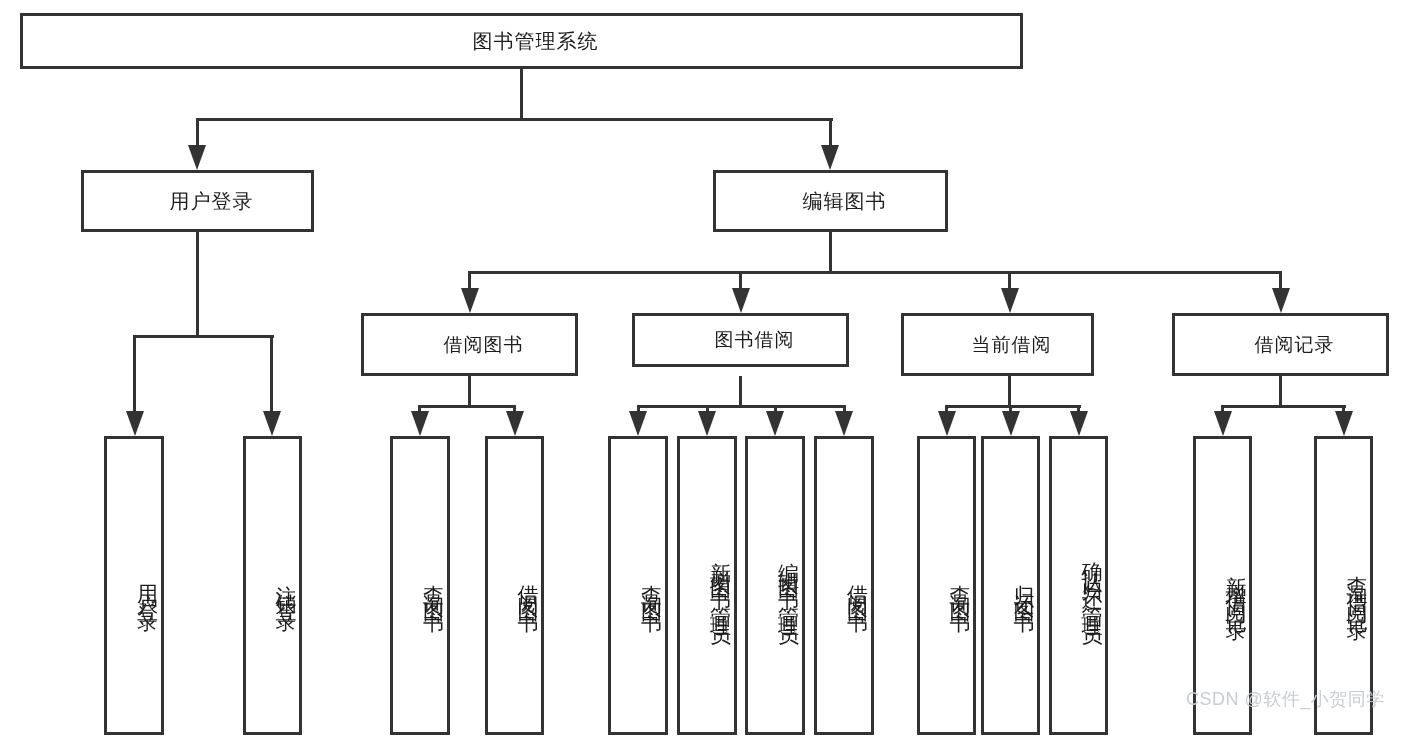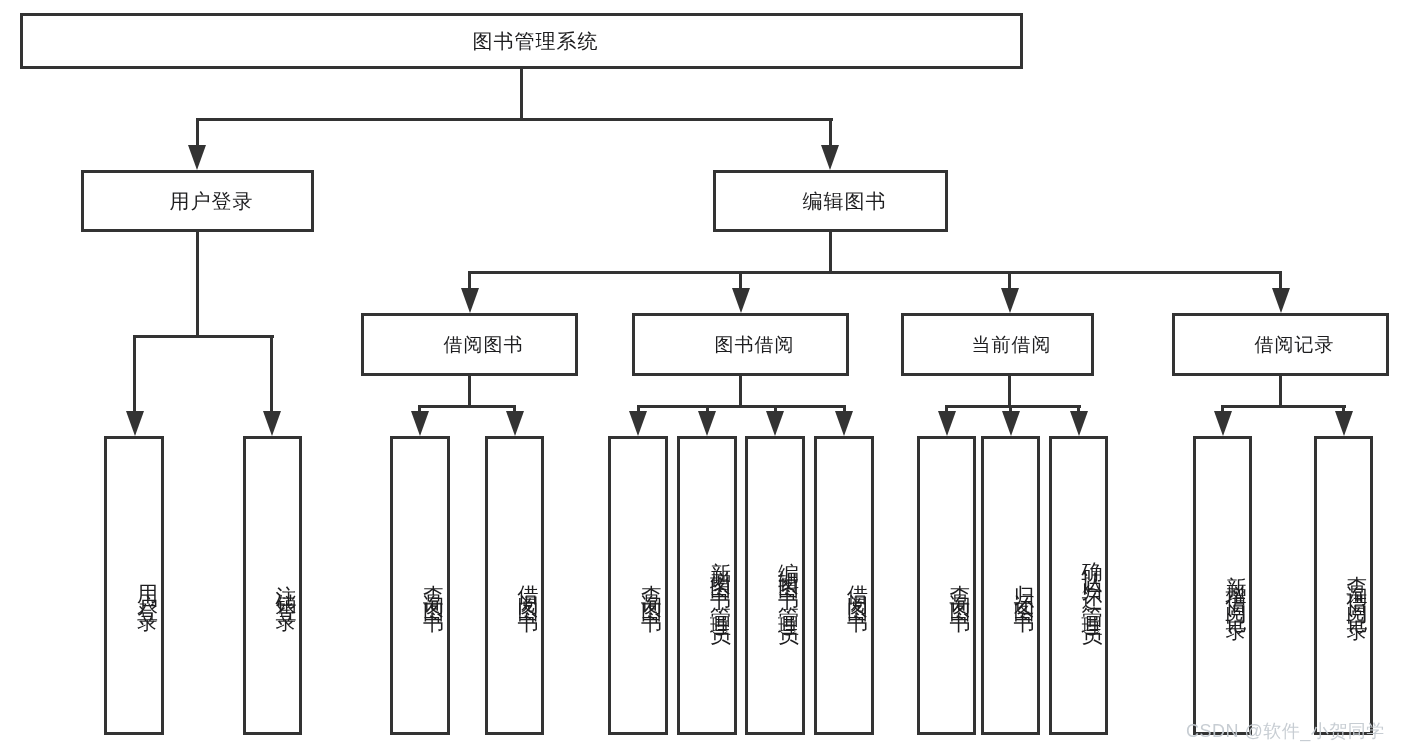--- a/index.html
+++ b/index.html
@@ -21,21 +21,21 @@
     font-size:21px;letter-spacing:9px;line-height:1;
   }
   .line{position:absolute;background:#333333;z-index:1;}
   .arrow{
     position:absolute;width:0;height:0;z-index:1;
     border-left:9px solid transparent;
     border-right:9px solid transparent;
     border-top:25px solid #333333;
   }
   .watermark{
-    position:absolute;left:1186px;top:719px;z-index:5;
+    position:absolute;left:1186px;top:687px;z-index:5;
     font-size:18px;color:#c5cbd1;letter-spacing:0.5px;
     opacity:0.95;white-space:nowrap;
   }
 </style>
 </head>
 <body>
 
 <div class="line" style="left:520px;top:68px;width:3px;height:52px;"></div>
 <div class="line" style="left:196px;top:118px;width:637px;height:3px;"></div>
 <div class="line" style="left:196px;top:118px;width:3px;height:28px;"></div>
@@ -104,21 +104,21 @@
 </div>
 
 <div class="box hlabel" style="left:713px;top:170px;width:235px;height:62px;">
   <span>编辑图书</span>
 </div>
 
 <div class="box hlabel3" style="left:361px;top:313px;width:217px;height:63px;">
   <span>借阅图书</span>
 </div>
 
-<div class="box hlabel3" style="left:632px;top:313px;width:217px;height:63px;">
+<div class="box hlabel3" style="left:632px;top:313px;width:217px;height:54px;">
   <span>图书借阅</span>
 </div>
 
 <div class="box hlabel3" style="left:901px;top:313px;width:193px;height:63px;">
   <span>当前借阅</span>
 </div>
 
 <div class="box hlabel3" style="left:1172px;top:313px;width:217px;height:63px;">
   <span>借阅记录</span>
 </div>

